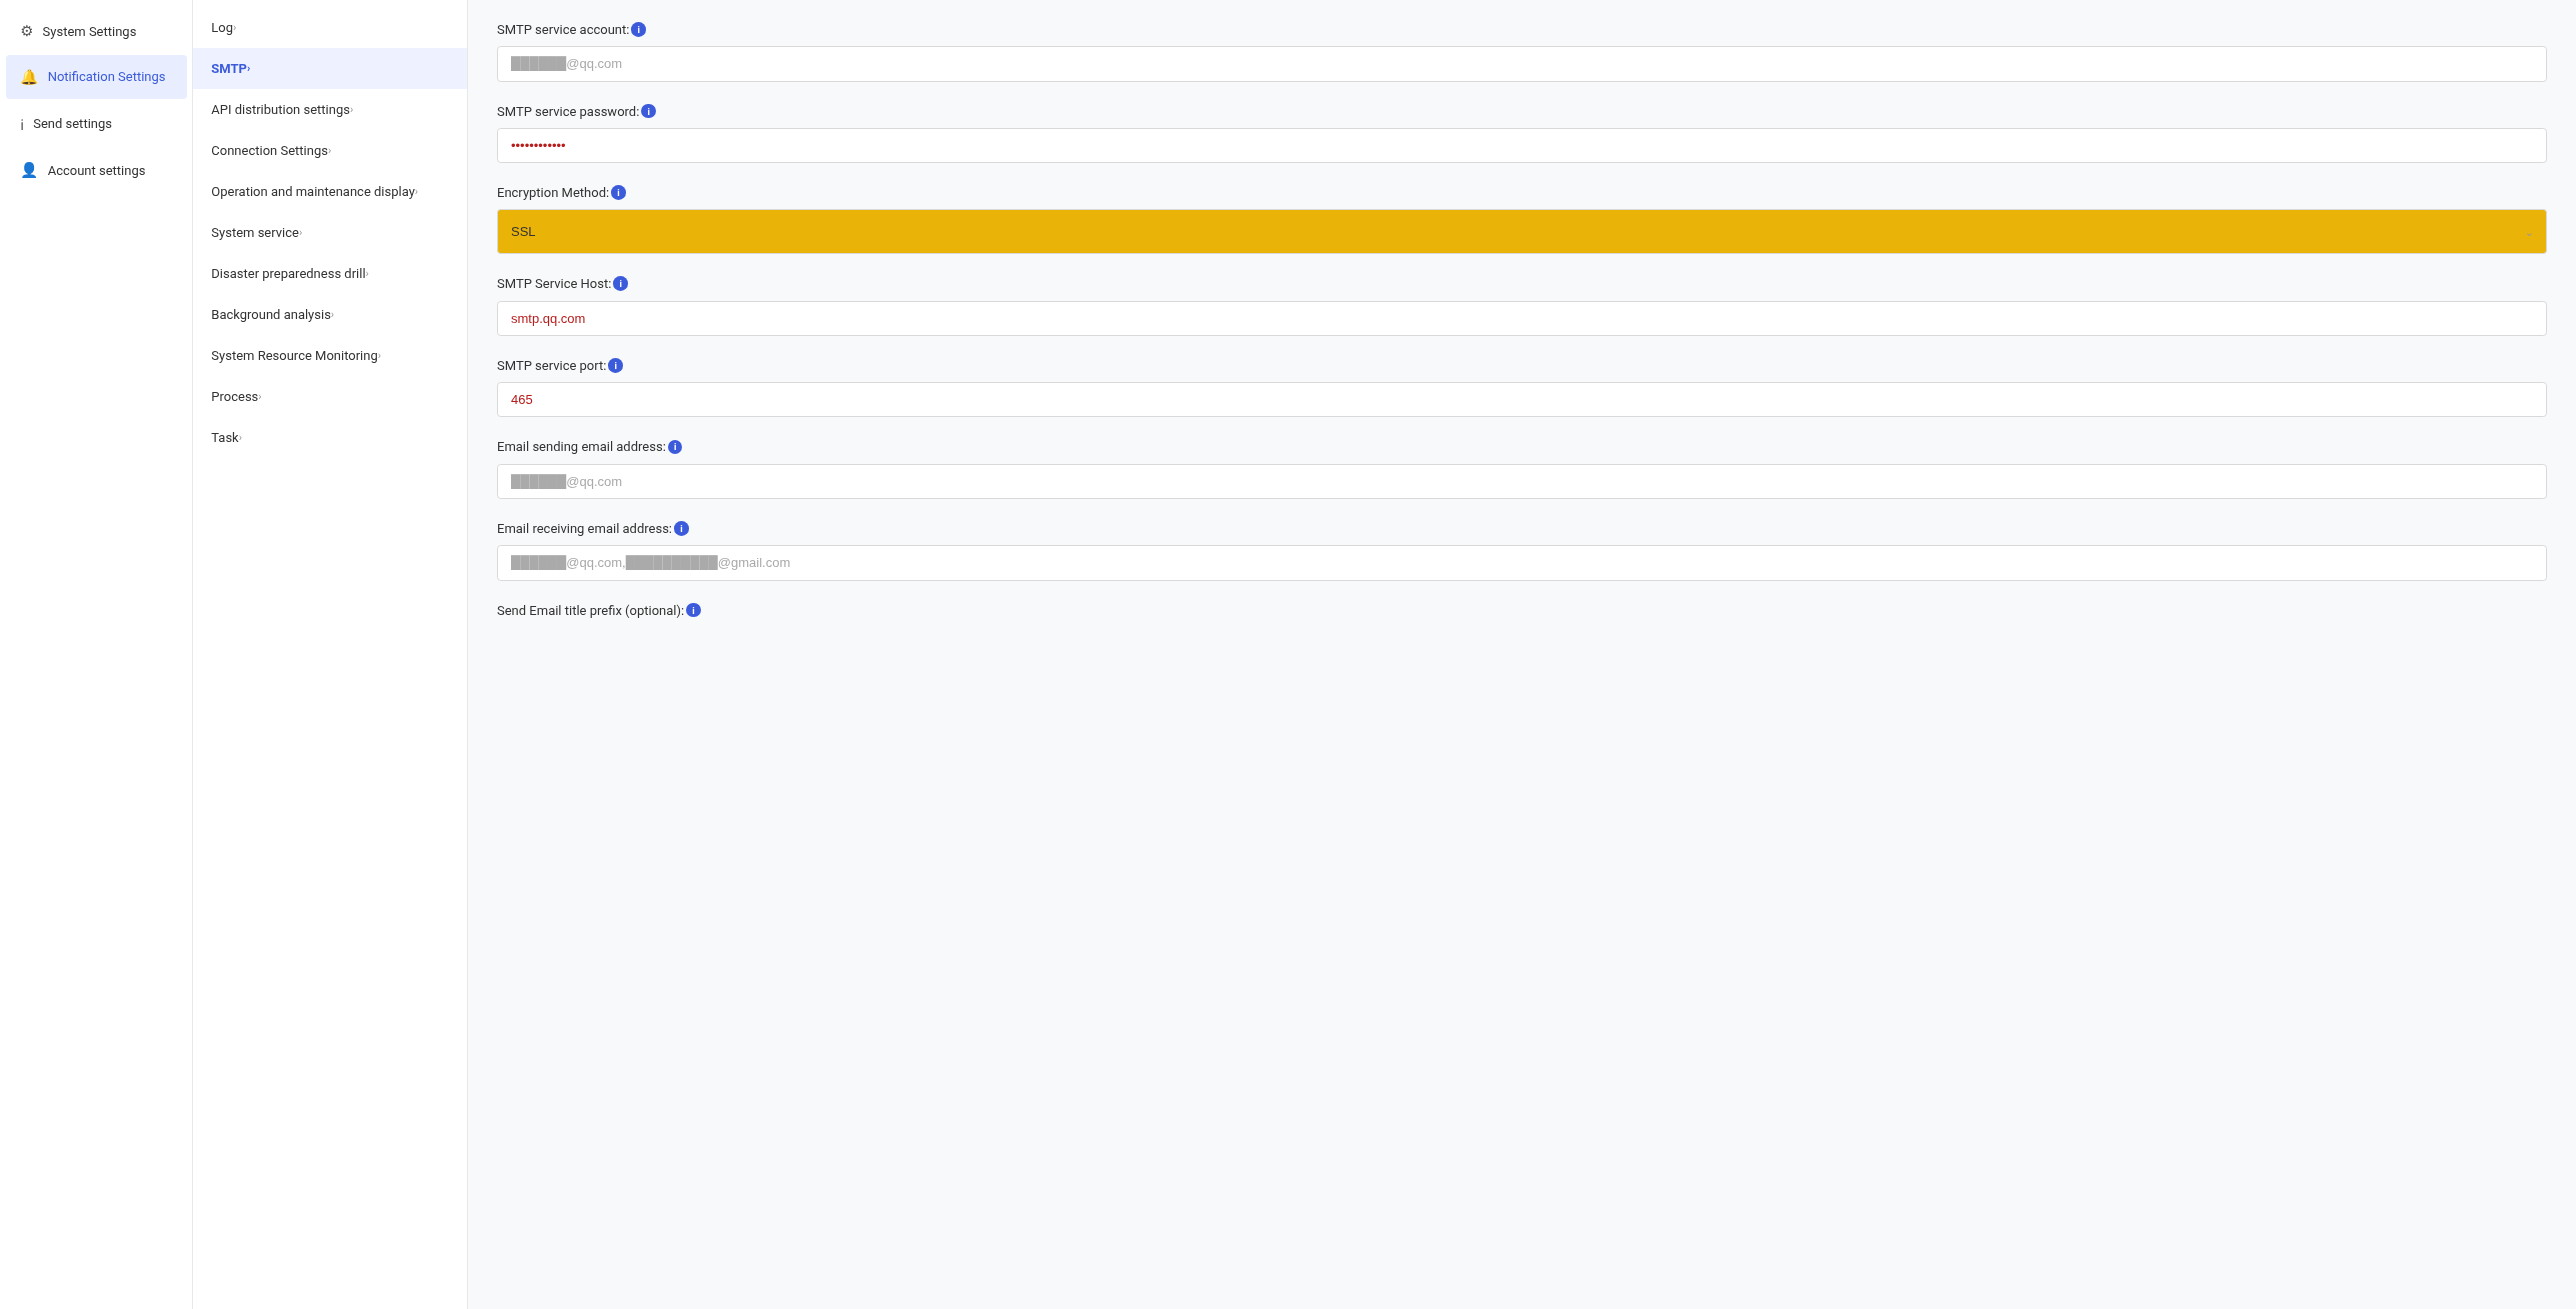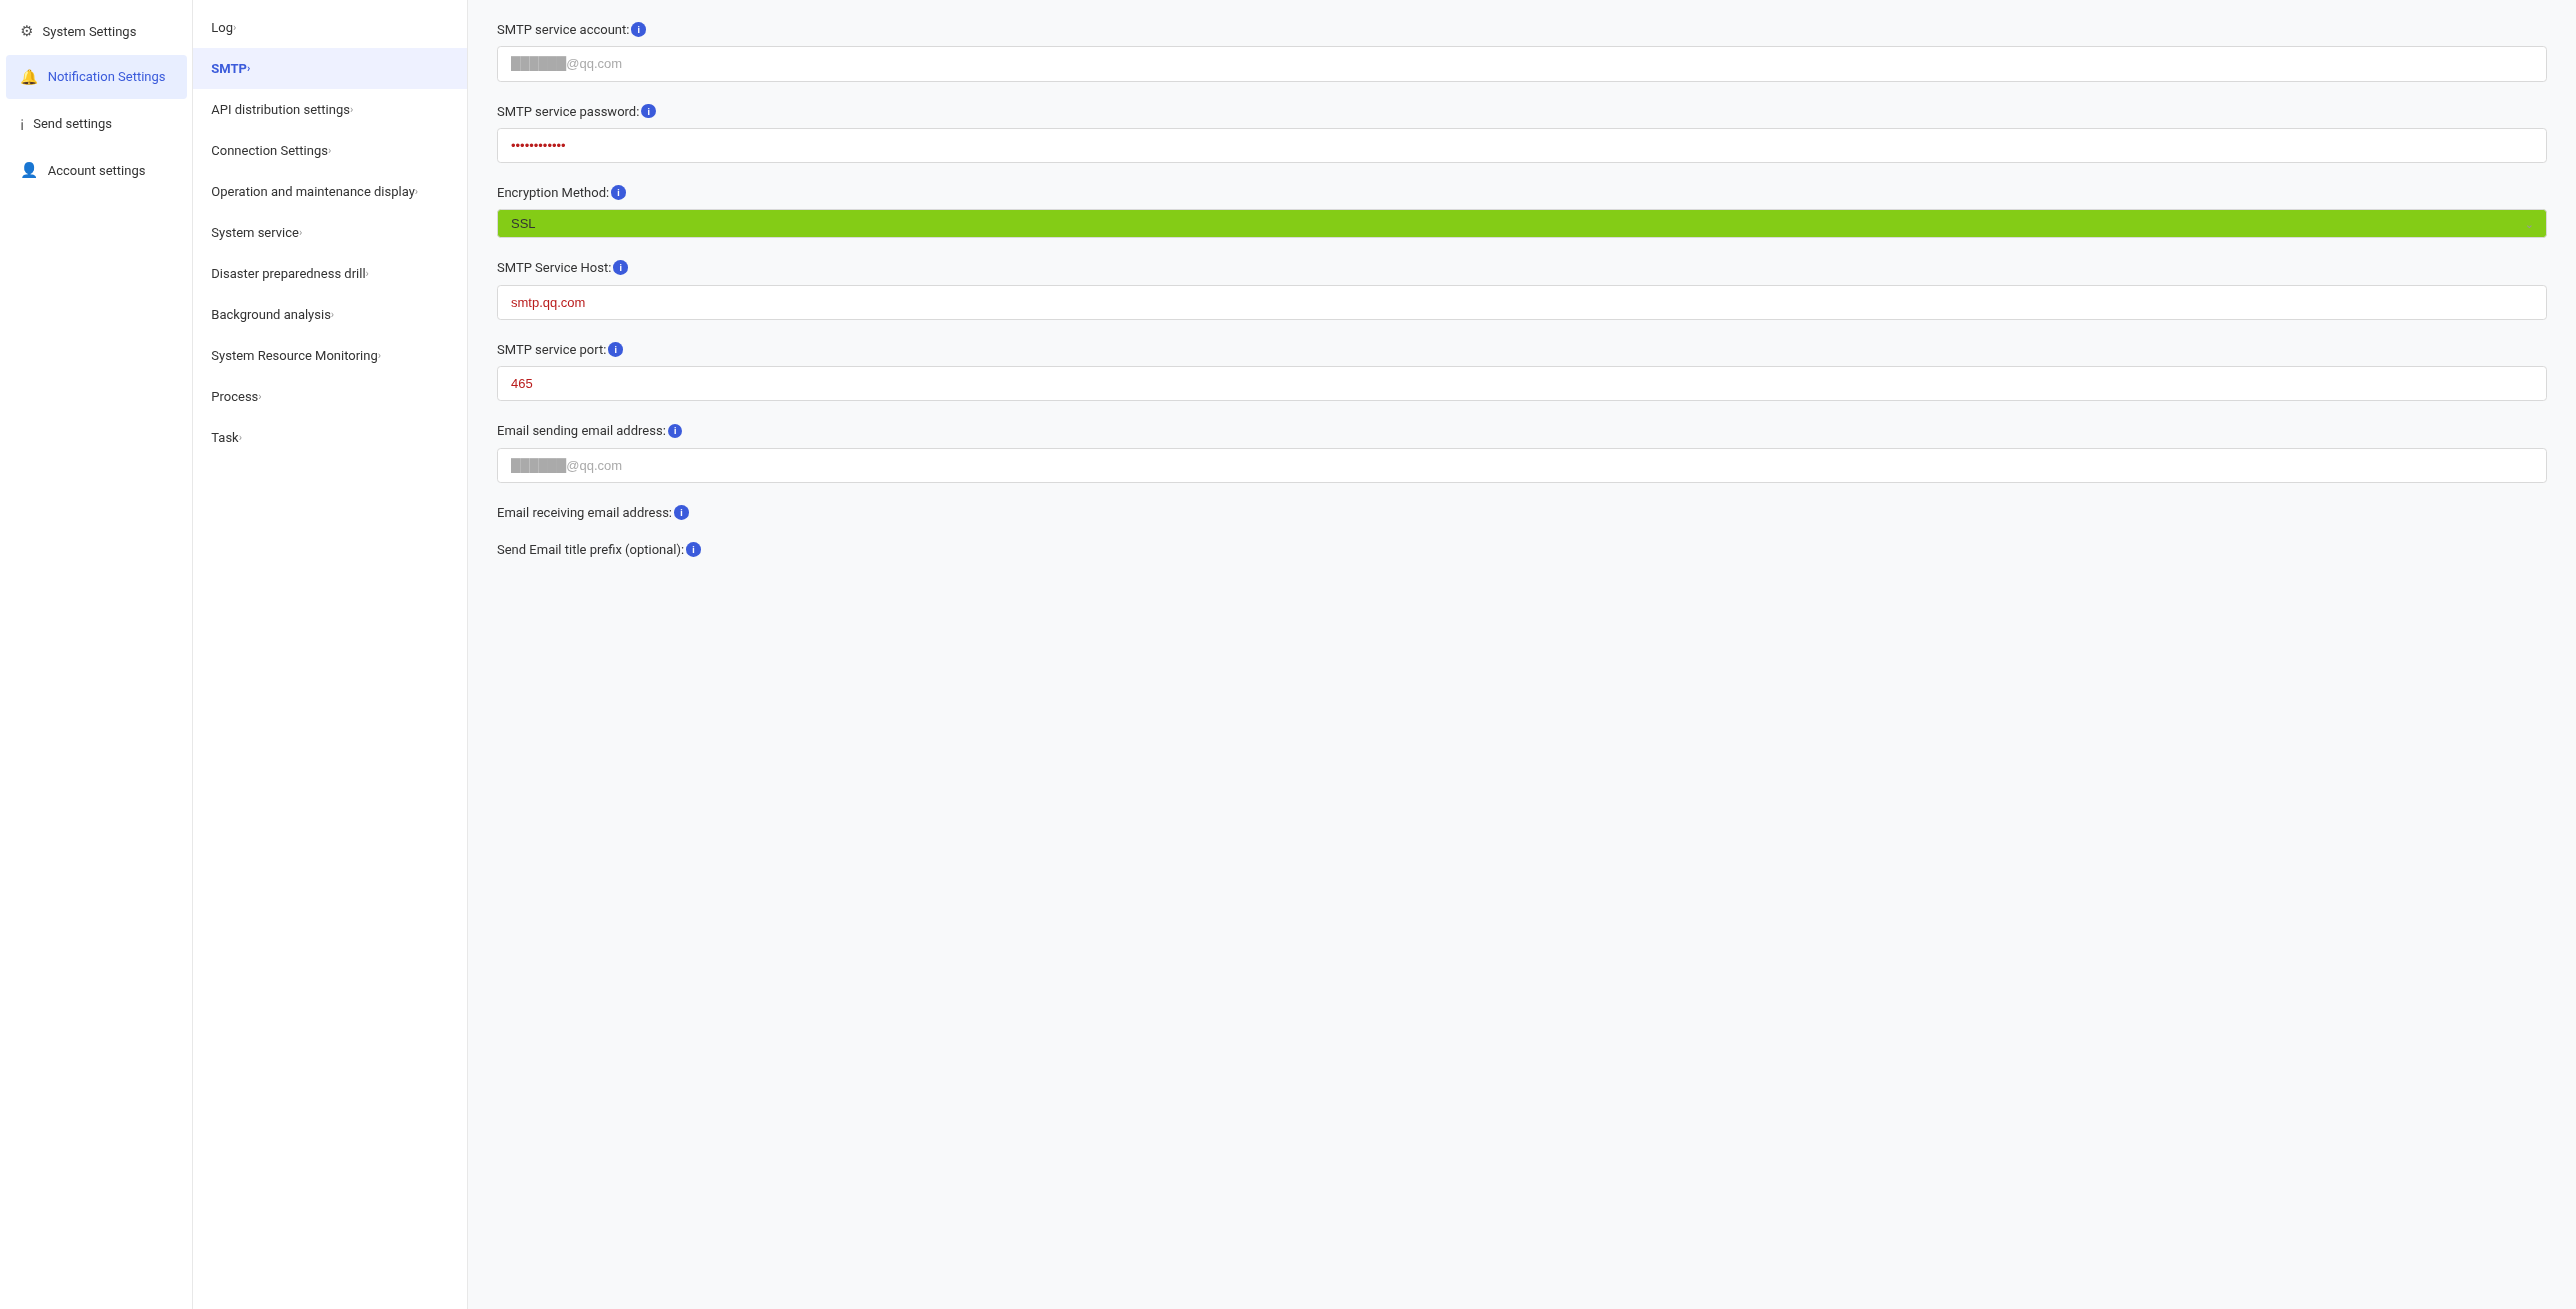--- a/index.html
+++ b/index.html
@@ -126,26 +126,26 @@
       background: #fff;
       outline: none;
     }
 
     .form-select-wrapper {
       position: relative;
     }
 
     .form-select {
       width: 100%;
-      padding: 6px 13px;
+      padding: 14px 13px;
       border: 0.9px solid #d9d9d9;
       border-radius: 3.7px;
       font-size: 13px;
       color: #333;
-      background: #84cc16;
+      background: #eab308;
       outline: none;
       appearance: none;
       cursor: pointer;
     }
 
     .select-chevron {
       position: absolute;
       right: 13px;
       top: 50%;
       transform: translateY(-50%);
@@ -278,20 +278,21 @@
       <span class="info-icon">i</span>
     </div>
     <input class="form-input" type="text" value="██████@qq.com" style="color: rgb(170, 170, 170);">
   </div>
 
   <div class="form-section">
     <div class="form-label">
       <span>Email receiving email address:</span>
       <span class="info-icon">i</span>
     </div>
+    <input class="form-input" type="text" value="██████@qq.com,██████████@gmail.com" style="color: rgb(170, 170, 170);">
   </div>
 
   <div class="form-section">
     <div class="form-label">
       <span>Send Email title prefix (optional):</span>
       <span class="info-icon">i</span>
     </div>
   </div>
 
 </div>

